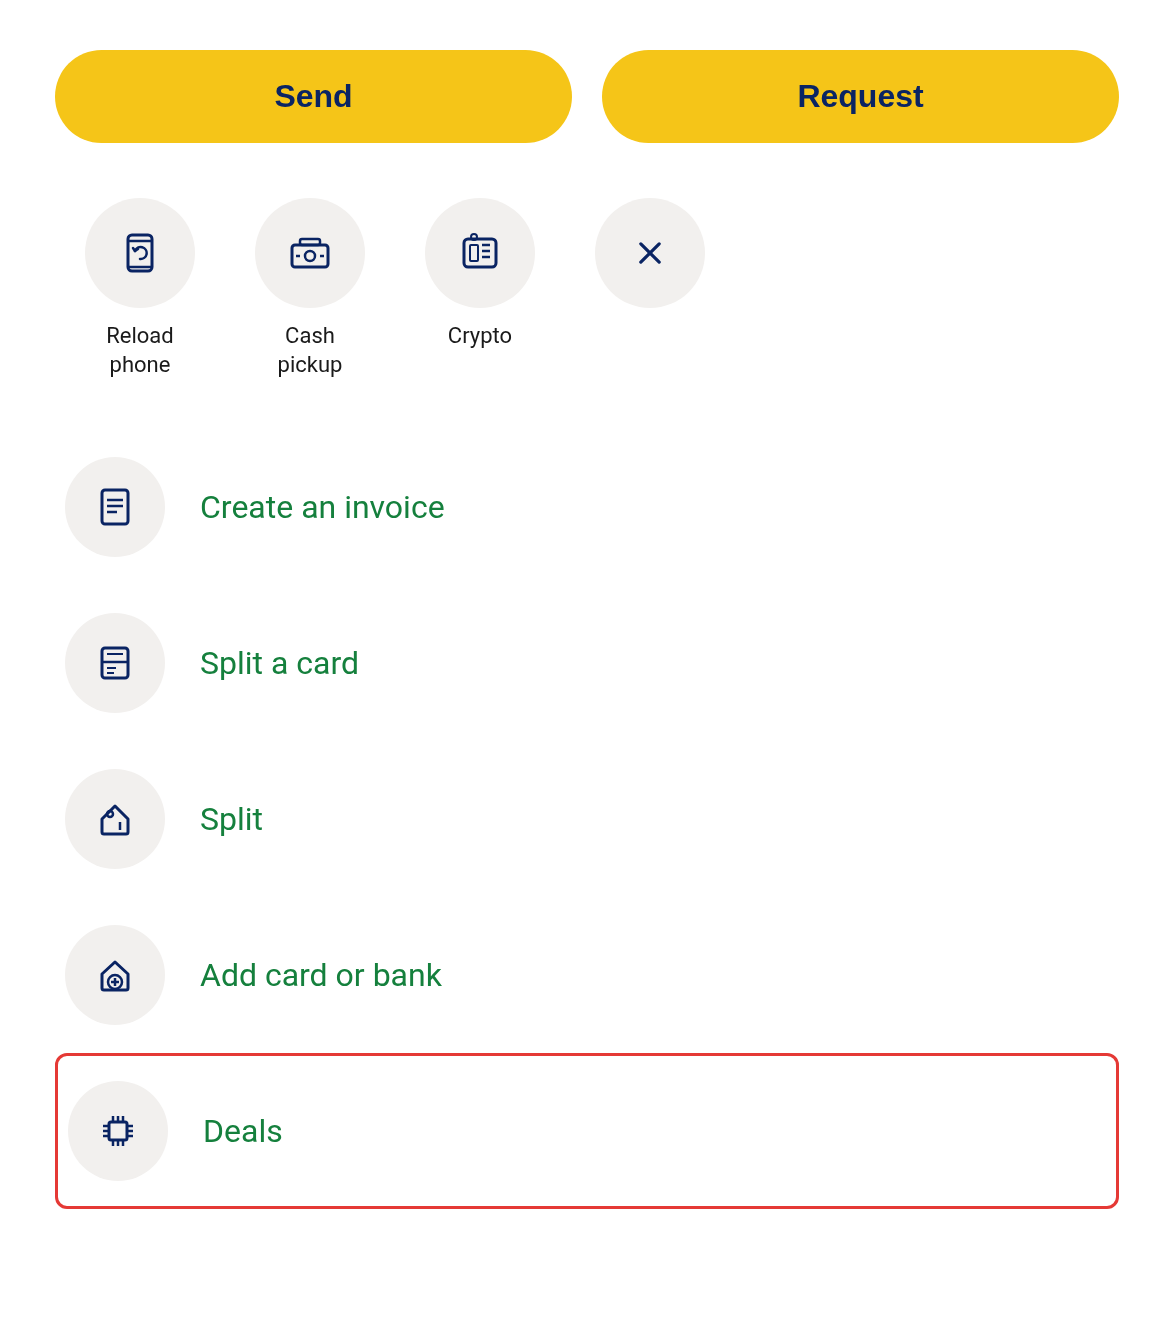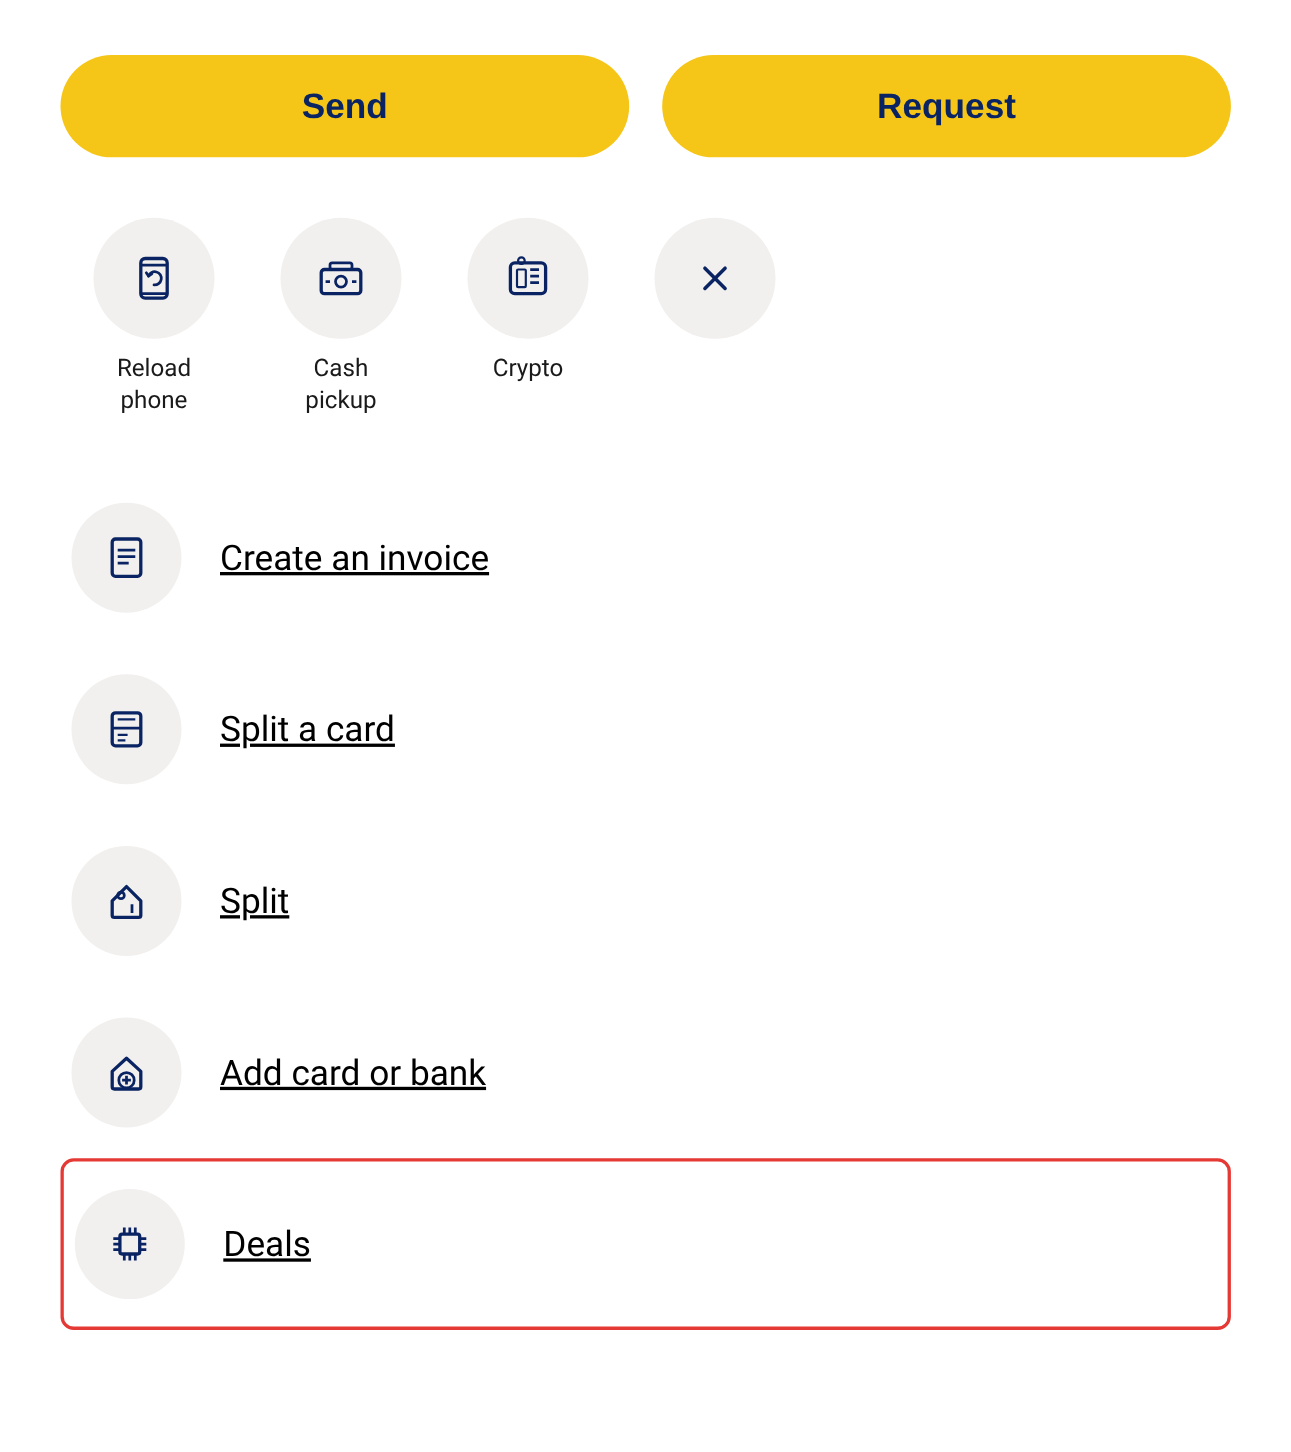--- a/index.html
+++ b/index.html
@@ -100,23 +100,22 @@
       flex-shrink: 0;
     }
 
     .menu-item-icon-circle svg {
       width: 46px;
       height: 46px;
     }
 
     .menu-item-label {
       font-size: 32px;
-      color: #000000;
+      color: #15803d;
       font-weight: 400;
-      text-decoration: underline;
     }
 
     .menu-item.highlighted {
       border: 3px solid #e53935;
       padding: 25px 10px;
     }
 
     .close-circle svg {
       width: 44px;
       height: 44px;

